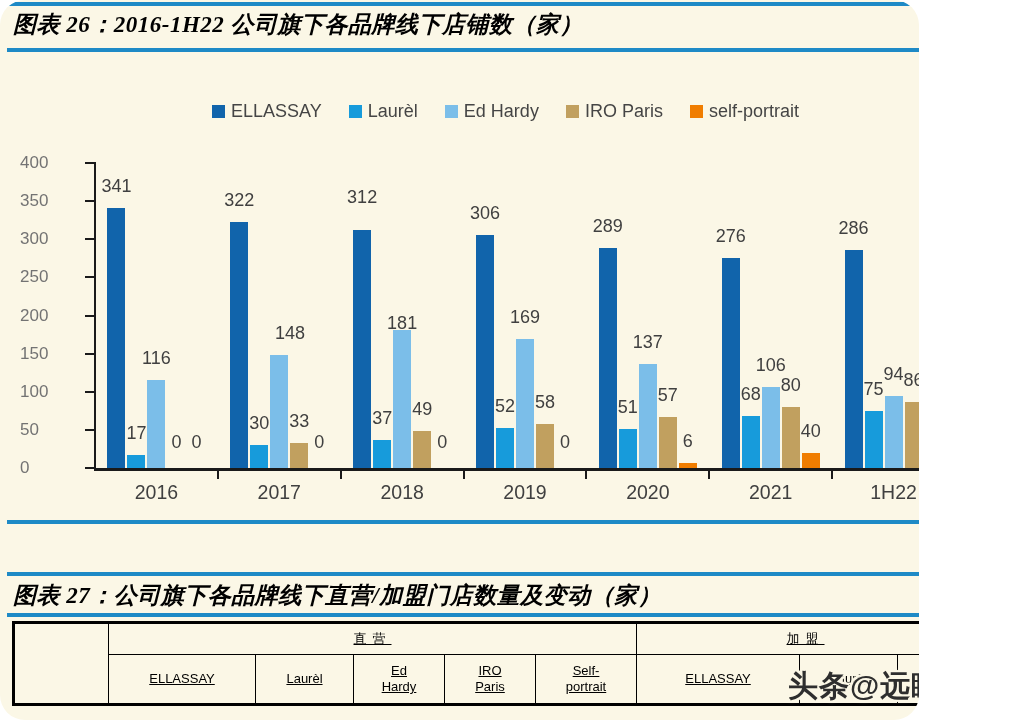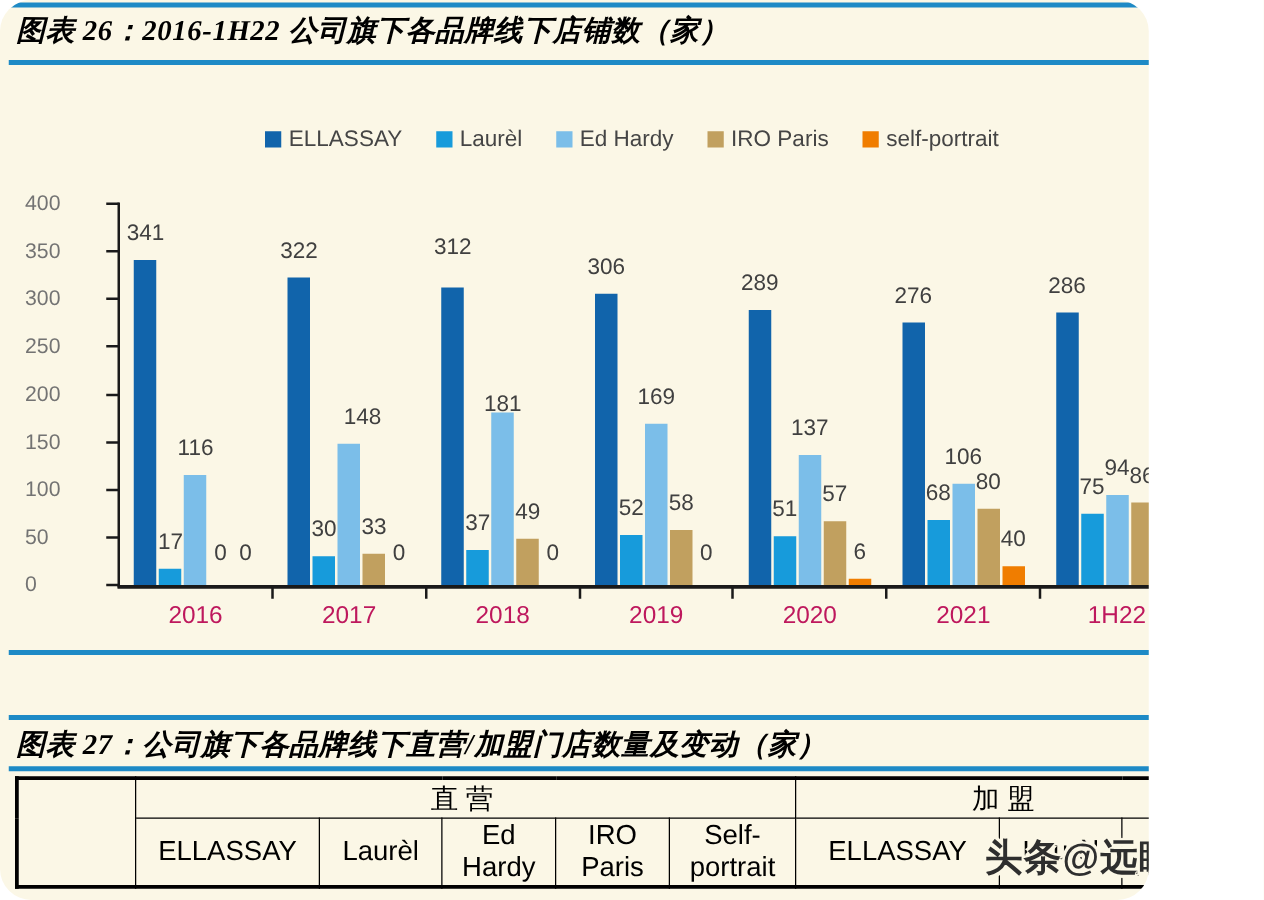--- a/index.html
+++ b/index.html
@@ -19,31 +19,31 @@
   .legend-item { display:flex; align-items:center; gap:6px; }
   .legend-swatch { width:13px; height:13px; display:inline-block; }
   .legend-label { font-size:18px; color:#454545; }
 
   .y-axis-line { position:absolute; left:94px; top:162px; width:2px; height:308px; background:#1a1a1a; }
   .x-axis-line { position:absolute; left:94px; top:468px; width:862px; height:3px; background:#1a1a1a; }
   .ytick { position:absolute; width:10px; height:2px; background:#1a1a1a; left:85px; }
   .ylabel { position:absolute; left:20px; width:62px; font-size:17px;
             color:#737373; line-height:22px; }
   .xtick { position:absolute; width:2px; height:9px; background:#1a1a1a; top:470px; }
-  .xlabel { position:absolute; top:481px; width:90px; text-align:center; font-size:19.5px; color:#be185d; }
+  .xlabel { position:absolute; top:481px; width:90px; text-align:center; font-size:19.5px; color:#404040; }
   .bar { position:absolute; }
   .bar-value { position:absolute; width:44px; text-align:center; font-size:18px;
                line-height:18px; height:18px; color:#404040; }
 
   
   table.fig27 { position:absolute; left:12px; top:621px; width:962px; border-collapse:collapse;
                 table-layout:fixed; background:transparent; }
   table.fig27 td { border:1.5px solid #000; text-align:center; vertical-align:middle;
-                   font-size:22px; color:#000; white-space:pre-line; line-height:1.2;
-                   overflow:hidden; }
+                   font-size:13px; color:#000; white-space:pre-line; line-height:1.2;
+                   overflow:hidden;text-decoration:underline; }
   table.fig27 { border:3px solid #000; }
   table.fig27 tr.r1 td { height:32px; font-family:"Liberation Serif", serif; letter-spacing:6px; }
   table.fig27 tr.r2 td { height:50px; }
   td.corner { border-right:2px solid #000; }
 
   .watermark { position:absolute; left:788px; top:666px; font-size:30px; font-weight:bold;
                color:#2e2e2e; letter-spacing:1px; white-space:nowrap;
                font-family:"Liberation Sans", sans-serif;
                text-shadow:-2px -2px 0 #FBF7E6, 2px -2px 0 #FBF7E6, -2px 2px 0 #FBF7E6,
                             2px 2px 0 #FBF7E6, 0 0 4px #FBF7E6; }

